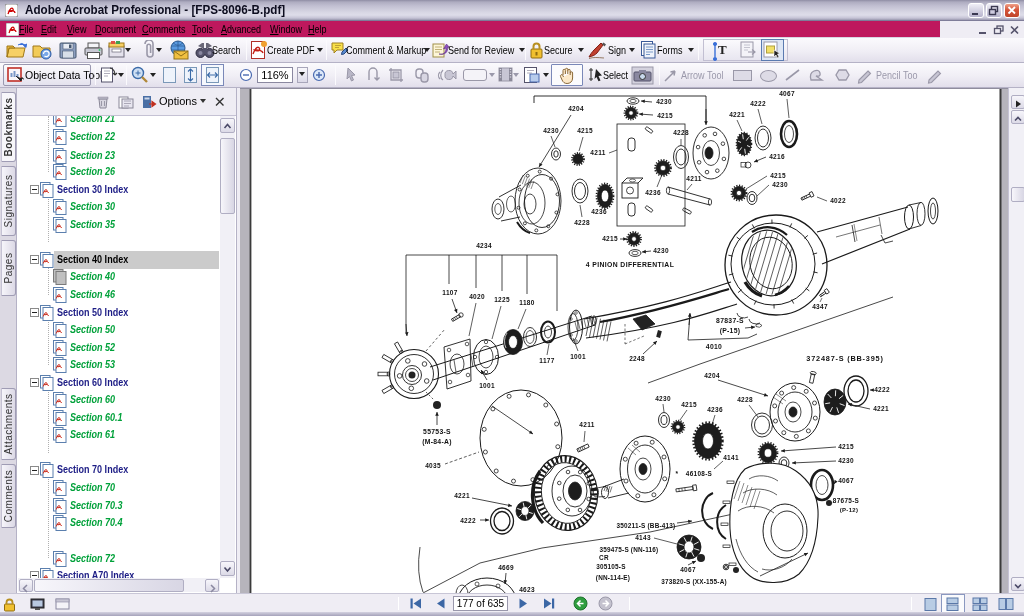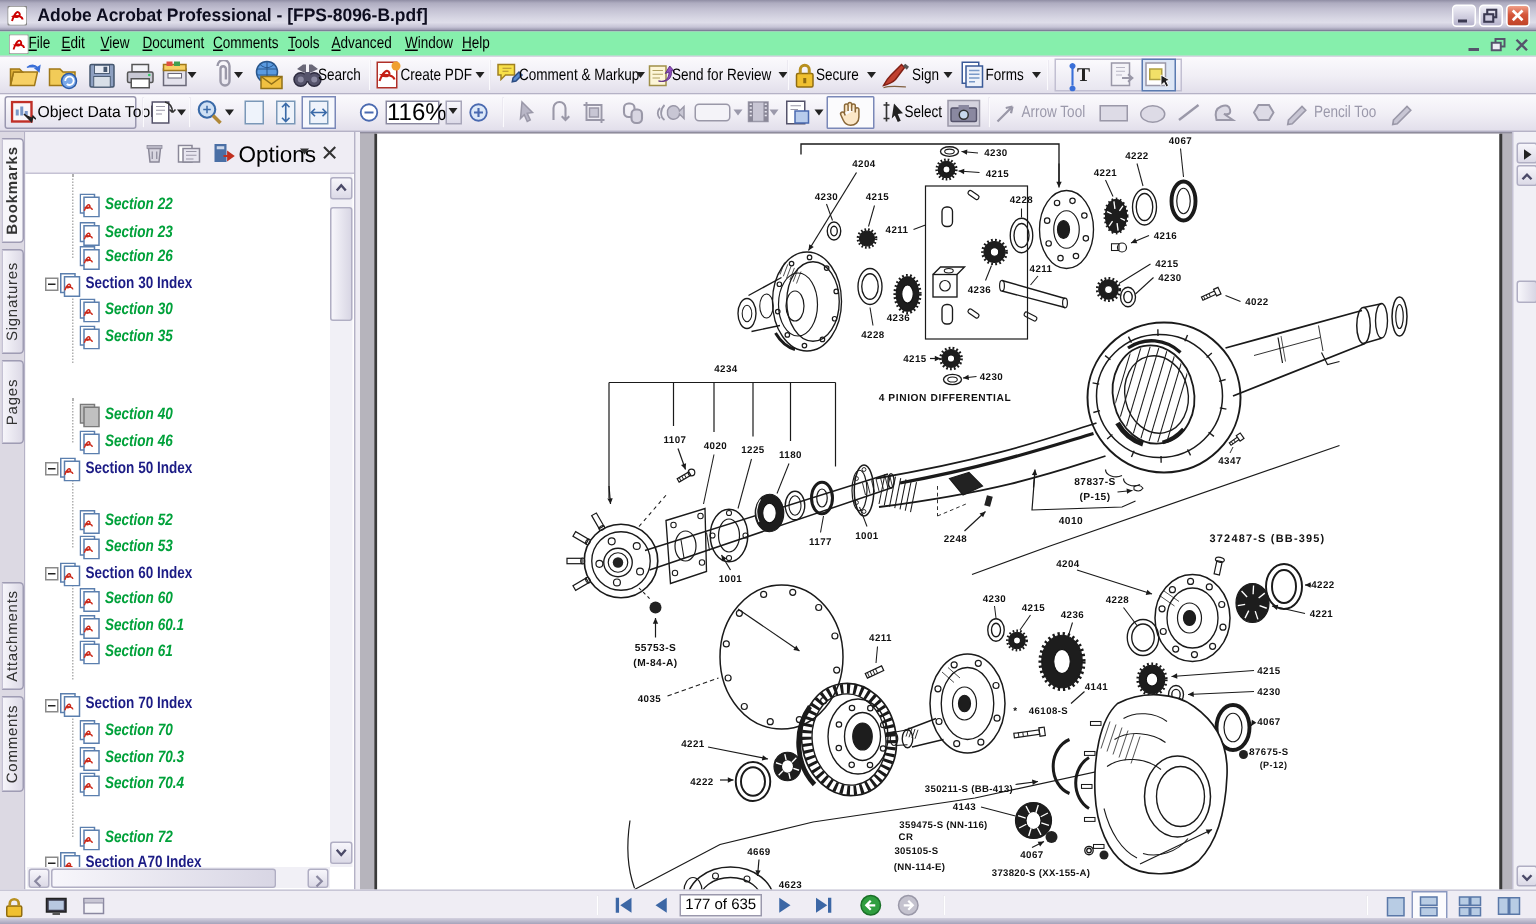--- a/index.html
+++ b/index.html
@@ -12,21 +12,21 @@
   background:linear-gradient(180deg,#8f8da4 0%,#aeacc0 10%,#c2c0d2 30%,#d8d7e4 62%,#dedde9 75%,#c6c4d6 90%,#9b99af 100%);
   border-bottom:1px solid #7f7d99; }
 #titlebar .ticon { left:5px; top:4px; width:13px; height:13px; }
 #titlebar .ttext { left:25px; top:3px; font-size:12px; font-weight:bold; color:#0d0d1f; transform:scaleX(0.97); transform-origin:0 50%; white-space:nowrap;}
 .winbtn { top:3px; width:16px; height:15px; border-radius:3px; border:1px solid #fff; font-size:10px; }
 #btn-min  { left:968px; background:linear-gradient(180deg,#f0eff7,#b6b3cc); }
 #btn-rest { left:986px; background:linear-gradient(180deg,#f0eff7,#b6b3cc); }
 #btn-close{ left:1004px; background:linear-gradient(180deg,#f0a088,#d4553a 45%,#c04428); }
 
 
-#menubar { left:0; top:21px; width:1024px; height:17px; background:#86efac; border-bottom:1px solid #d8d6e2;}
+#menubar { left:0; top:21px; width:940px; height:17px; background:#be185d; border-bottom:1px solid #d8d6e2;}
 .menuitem { top:2px; font-size:11px; color:#000; transform:scaleX(0.82); transform-origin:0 50%; white-space:nowrap; }
 .menuitem u { text-decoration:underline; }
 
 
 #tb1 { left:0; top:38px; width:1024px; height:25px;
   background:linear-gradient(180deg,#fbfafd 0%,#f0eef5 55%,#e2dfeb 100%);
   border-bottom:1px solid #b5b2c6; }
 #tb2 { left:0; top:63px; width:1024px; height:25px;
   background:linear-gradient(180deg,#fbfafd 0%,#f0eef5 55%,#e2dfeb 100%);
   border-bottom:1px solid #b5b2c6; }
@@ -258,21 +258,21 @@
     </svg>
     <div class="abs" style="left:201px;top:1px;width:23px;height:22px;border:1px solid #7a88b8;background:#f6f8fd"></div>
     <svg class="abs" style="left:203px;top:2px" width="19" height="21" viewBox="0 0 19 21">
       <rect x="3.5" y="2.5" width="12" height="15" fill="#eef3fb" stroke="#7a98b8"></rect>
       <path d="M4.5 10 h10 m-7.5 -2.5 l-2.5 2.5 l2.5 2.5 m5 -5 l2.5 2.5 l-2.5 2.5" stroke="#3a6aa8" stroke-width="1.1" fill="none"></path>
     </svg>
     <svg class="abs" style="left:239px;top:5px" width="14" height="14" viewBox="0 0 14 14">
       <circle cx="7" cy="7" r="5.5" fill="#fff" stroke="#4a6ab0" stroke-width="1.2"></circle>
       <path d="M4 7 h6" stroke="#4a6ab0" stroke-width="1.4"></path>
     </svg>
-    <div class="abs" style="left:257px;top:4px;width:36px;height:16px;background:#fff;border:1px solid #8a88a0;font-size:16px;text-align:center;line-height:15px">116%</div>
+    <div class="abs" style="left:257px;top:4px;width:36px;height:16px;background:#fff;border:1px solid #8a88a0;font-size:11px;text-align:center;line-height:15px">116%</div>
     <div class="abs" style="left:297px;top:4px;width:11px;height:16px;background:linear-gradient(180deg,#f8f7fb,#dcdae8);border:1px solid #a8a6ba"></div>
     <div class="abs darr" style="left:299px;top:9px"></div>
     <svg class="abs" style="left:312px;top:5px" width="14" height="14" viewBox="0 0 14 14">
       <circle cx="7" cy="7" r="5.5" fill="#dce8f8" stroke="#4a6ab0" stroke-width="1.2"></circle>
       <path d="M4 7 h6 M7 4 v6" stroke="#4a6ab0" stroke-width="1.4"></path>
     </svg>
     <div class="abs tsep" style="left:335px"></div>
     <svg class="abs" style="left:344px;top:3px" width="14" height="18" viewBox="0 0 14 18">
       <path d="M4 2 L11 9 L7.5 9.5 L9.5 14 L7.5 15 L5.5 10.5 L3 13 Z" fill="#b8b6c6" stroke="#9a98a8"></path>
     </svg>
@@ -374,33 +374,41 @@
       <svg class="abs" style="left:101px;top:7px" width="17" height="15" viewBox="0 0 17 15">
           <rect x="1" y="2" width="9" height="11" fill="#fff" stroke="#8a8898"></rect>
           <rect x="4" y="4" width="11" height="9" fill="#e8e6f0" stroke="#8a8898"></rect>
           <path d="M6 6 h7 M6 8.5 h7 M6 11 h5" stroke="#9a98a8" stroke-width="0.8"></path>
         </svg>
       <svg class="abs" style="left:124px;top:7px" width="17" height="15" viewBox="0 0 17 15">
           <rect x="2" y="1" width="8" height="12" fill="#4a6fa5"></rect>
           <rect x="3.5" y="2.5" width="5" height="2" fill="#cdd8ea"></rect>
           <path d="M8 9 l6 0 M11 6.5 l3.5 2.5 l-3.5 2.5 z" stroke="#c03020" stroke-width="1.2" fill="#c03020"></path>
         </svg>
-      <div class="abs" style="left:142px;top:7px;font-size:15px;color:#000">Options</div>
+      <div class="abs" style="left:142px;top:7px;font-size:11px;color:#000">Options</div>
       <div class="abs darr" style="left:183px;top:11px;border-top-color:#333"></div>
       <svg class="abs" style="left:197px;top:8px" width="12" height="12">
           <path d="M2 2 L9.5 9.5 M9.5 2 L2 9.5" stroke="#333" stroke-width="1.4"></path>
         </svg>
 </div>
     <div class="abs" id="plist">
     <div class="abs" style="left:31px;top:0px;width:0;height:56px;border-left:1px dotted #b0b0b0"></div>
         <div class="abs" style="left:31px;top:82.6px;width:0;height:43.6px;border-left:1px dotted #b0b0b0"></div>
         <div class="abs" style="left:31px;top:148.8px;width:0;height:30.1px;border-left:1px dotted #b0b0b0"></div>
         <div class="abs" style="left:31px;top:201.4px;width:0;height:47.6px;border-left:1px dotted #b0b0b0"></div>
         <div class="abs" style="left:31px;top:271.6px;width:0;height:65.3px;border-left:1px dotted #b0b0b0"></div>
         <div class="abs" style="left:31px;top:359.4px;width:0;height:82.6px;border-left:1px dotted #b0b0b0"></div>
+    <div class="abs brow" style="top:-5.6px">
+          <svg class="abs" style="left:36px;top:1px" width="14" height="16" viewBox="0 0 14 16">
+            <rect x="0.5" y="0.5" width="9.5" height="12.5" fill="#fff" stroke="#5b7fae"></rect>
+            <rect x="3" y="2.5" width="10" height="13" fill="#fff" stroke="#5b7fae"></rect>
+            <path d="M3.2 11.5 C4.6 7.5 6.2 6.8 6.9 8.2 C7.5 9.5 5.4 10.2 4.1 9.4 C6.2 8.8 8.3 9.6 8.6 10.9" stroke="#cc2a1a" stroke-width="1" fill="none"></path>
+          </svg>
+          <div class="txt abs green" style="left:53px;">Section 21</div>
+        </div>
     <div class="abs brow" style="top:12.0px">
           <svg class="abs" style="left:36px;top:1px" width="14" height="16" viewBox="0 0 14 16">
             <rect x="0.5" y="0.5" width="9.5" height="12.5" fill="#fff" stroke="#5b7fae"></rect>
             <rect x="3" y="2.5" width="10" height="13" fill="#fff" stroke="#5b7fae"></rect>
             <path d="M3.2 11.5 C4.6 7.5 6.2 6.8 6.9 8.2 C7.5 9.5 5.4 10.2 4.1 9.4 C6.2 8.8 8.3 9.6 8.6 10.9" stroke="#cc2a1a" stroke-width="1" fill="none"></path>
           </svg>
           <div class="txt abs green" style="left:53px;">Section 22</div>
         </div>
     <div class="abs brow" style="top:31px">
           <svg class="abs" style="left:36px;top:1px" width="14" height="16" viewBox="0 0 14 16">
@@ -437,20 +445,31 @@
           <div class="txt abs green" style="left:53px;">Section 30</div>
         </div>
     <div class="abs brow" style="top:99.7px">
           <svg class="abs" style="left:36px;top:1px" width="14" height="16" viewBox="0 0 14 16">
             <rect x="0.5" y="0.5" width="9.5" height="12.5" fill="#fff" stroke="#5b7fae"></rect>
             <rect x="3" y="2.5" width="10" height="13" fill="#fff" stroke="#5b7fae"></rect>
             <path d="M3.2 11.5 C4.6 7.5 6.2 6.8 6.9 8.2 C7.5 9.5 5.4 10.2 4.1 9.4 C6.2 8.8 8.3 9.6 8.6 10.9" stroke="#cc2a1a" stroke-width="1" fill="none"></path>
           </svg>
           <div class="txt abs green" style="left:53px;">Section 35</div>
         </div>
+    <div class="abs brow" style="top:134.8px">
+          <div class="abs" style="left:37px;top:0px;width:165px;height:18px;background:#cbcbcb"></div>
+          <div class="abs" style="left:13px;top:4.5px;width:9px;height:9px;background:#fff;border:1px solid #8a8a8a"></div>
+          <div class="abs" style="left:15px;top:8.5px;width:5px;height:1px;background:#222"></div>
+          <svg class="abs" style="left:23px;top:1px" width="14" height="16" viewBox="0 0 14 16">
+            <rect x="0.5" y="0.5" width="9.5" height="12.5" fill="#fff" stroke="#5b7fae"></rect>
+            <rect x="3" y="2.5" width="10" height="13" fill="#fff" stroke="#5b7fae"></rect>
+            <path d="M3.2 11.5 C4.6 7.5 6.2 6.8 6.9 8.2 C7.5 9.5 5.4 10.2 4.1 9.4 C6.2 8.8 8.3 9.6 8.6 10.9" stroke="#cc2a1a" stroke-width="1" fill="none"></path>
+          </svg>
+          <div class="txt abs" style="left:40px;color:#000;">Section 40 Index</div>
+        </div>
     <div class="abs brow" style="top:152.4px">
           <svg class="abs" style="left:36px;top:1px" width="14" height="16" viewBox="0 0 14 16">
             <rect x="0.5" y="0.5" width="9.5" height="12.5" fill="#c0c0c0" stroke="#7a7a7a"></rect>
             <rect x="3" y="2.5" width="10" height="13" fill="#c0c0c0" stroke="#7a7a7a"></rect>
           </svg>
           <div class="txt abs green" style="left:53px;">Section 40</div>
         </div>
     <div class="abs brow" style="top:169.9px">
           <svg class="abs" style="left:36px;top:1px" width="14" height="16" viewBox="0 0 14 16">
             <rect x="0.5" y="0.5" width="9.5" height="12.5" fill="#fff" stroke="#5b7fae"></rect>
@@ -461,20 +480,28 @@
         </div>
     <div class="abs brow" style="top:187.5px">
           <div class="abs" style="left:13px;top:4.5px;width:9px;height:9px;background:#fff;border:1px solid #8a8a8a"></div>
           <div class="abs" style="left:15px;top:8.5px;width:5px;height:1px;background:#222"></div>
           <svg class="abs" style="left:23px;top:1px" width="14" height="16" viewBox="0 0 14 16">
             <rect x="0.5" y="0.5" width="9.5" height="12.5" fill="#fff" stroke="#5b7fae"></rect>
             <rect x="3" y="2.5" width="10" height="13" fill="#fff" stroke="#5b7fae"></rect>
             <path d="M3.2 11.5 C4.6 7.5 6.2 6.8 6.9 8.2 C7.5 9.5 5.4 10.2 4.1 9.4 C6.2 8.8 8.3 9.6 8.6 10.9" stroke="#cc2a1a" stroke-width="1" fill="none"></path>
           </svg>
           <div class="txt abs navy" style="left:40px;">Section 50 Index</div>
+        </div>
+    <div class="abs brow" style="top:205.0px">
+          <svg class="abs" style="left:36px;top:1px" width="14" height="16" viewBox="0 0 14 16">
+            <rect x="0.5" y="0.5" width="9.5" height="12.5" fill="#fff" stroke="#5b7fae"></rect>
+            <rect x="3" y="2.5" width="10" height="13" fill="#fff" stroke="#5b7fae"></rect>
+            <path d="M3.2 11.5 C4.6 7.5 6.2 6.8 6.9 8.2 C7.5 9.5 5.4 10.2 4.1 9.4 C6.2 8.8 8.3 9.6 8.6 10.9" stroke="#cc2a1a" stroke-width="1" fill="none"></path>
+          </svg>
+          <div class="txt abs green" style="left:53px;">Section 50</div>
         </div>
     <div class="abs brow" style="top:222.6px">
           <svg class="abs" style="left:36px;top:1px" width="14" height="16" viewBox="0 0 14 16">
             <rect x="0.5" y="0.5" width="9.5" height="12.5" fill="#fff" stroke="#5b7fae"></rect>
             <rect x="3" y="2.5" width="10" height="13" fill="#fff" stroke="#5b7fae"></rect>
             <path d="M3.2 11.5 C4.6 7.5 6.2 6.8 6.9 8.2 C7.5 9.5 5.4 10.2 4.1 9.4 C6.2 8.8 8.3 9.6 8.6 10.9" stroke="#cc2a1a" stroke-width="1" fill="none"></path>
           </svg>
           <div class="txt abs green" style="left:53px;">Section 52</div>
         </div>
     <div class="abs brow" style="top:240.1px">

